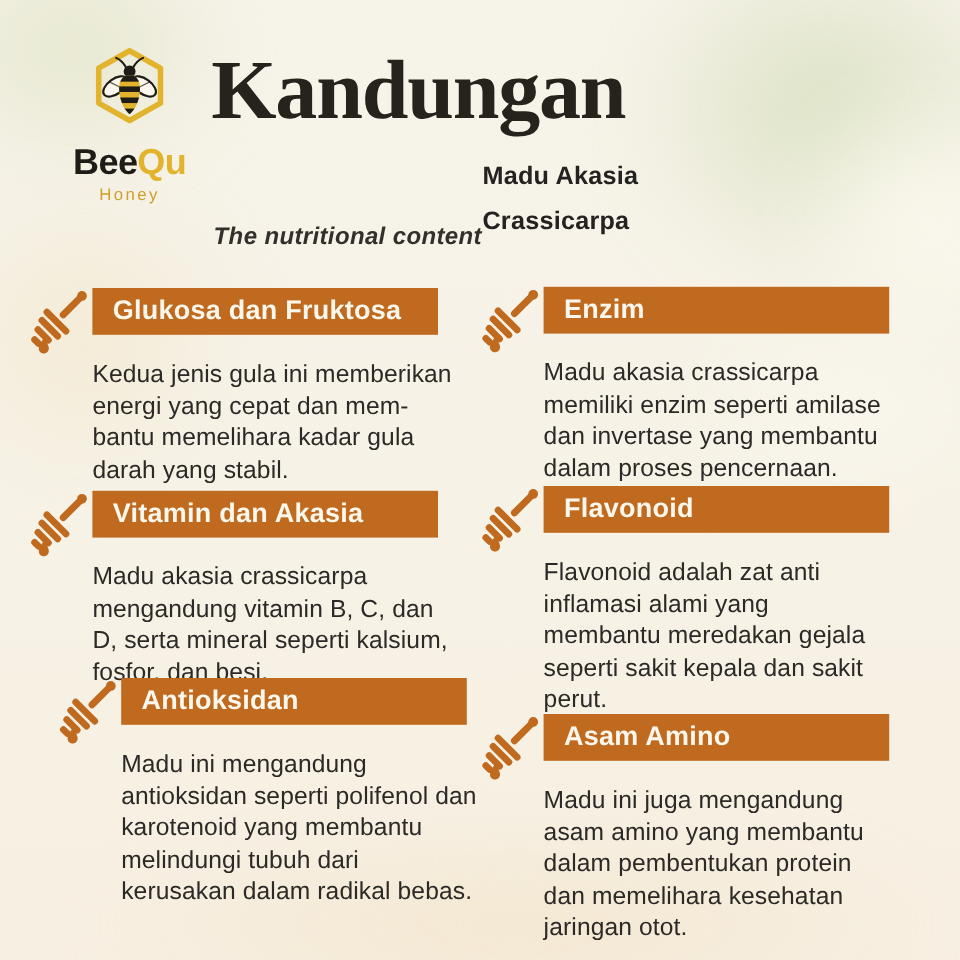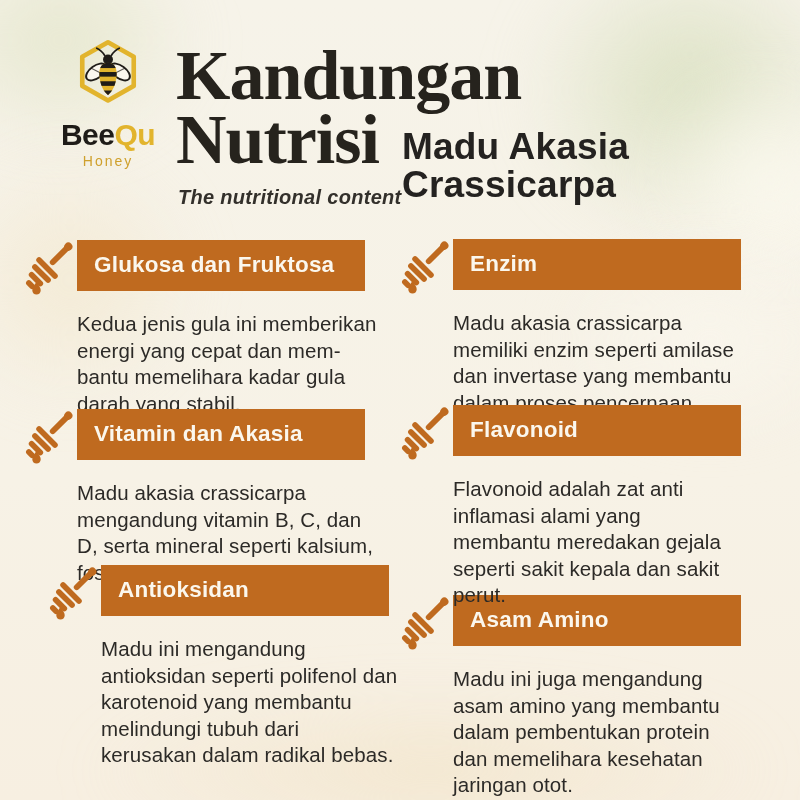--- a/index.html
+++ b/index.html
@@ -28,32 +28,32 @@
   .logo { position:absolute; left:50px; top:37px; width:116px; text-align:center; }
   .brand { font-size:30px; font-weight:700; letter-spacing:-.5px; color:#1f1c18; margin-top:3px; }
   .brand .qu { color:#e2b42d; }
   .brand-sub { font-size:14px; letter-spacing:2px; color:#cfa02c; margin-top:1px; }
 
   
   .title { position:absolute; left:176px; top:44px; font-family:Liberation Serif, serif;
            font-weight:700; font-size:70px; line-height:64px; letter-spacing:-1px; color:#26231d; }
   .tagline { position:absolute; left:178px; top:186px; font-style:italic; font-weight:700;
              font-size:20px; color:#33302b; letter-spacing:.3px; }
-  .product { position:absolute; left:402px; top:128px; font-size:37px; line-height:38px;
+  .product { position:absolute; left:402px; top:128px; font-size:21px; line-height:38px;
              font-weight:700; color:#242220; letter-spacing:.2px; }
 
   
   .section { position:absolute; width:345px; }
   .s1 { left:77px;  top:240px; }
   .s2 { left:77px;  top:409px; }
   .s3 { left:77px;  top:565px;margin-left:24px; }
   .s4 { left:453px; top:239px; width:320px; }
   .s5 { left:453px; top:405px; width:320px; }
   .s6 { left:453px; top:595px; width:320px; }
-  .bar { width:288px; height:51px; background:#bf6a1f; display:flex; align-items:center;
+  .bar { width:288px; height:39px; background:#bf6a1f; display:flex; align-items:center;
          padding:0 10px 2px 17px; }
   .bar-label { color:#fbf7ed; font-size:22.5px; font-weight:700; letter-spacing:.2px; white-space:nowrap; }
   .body-text { margin-top:20px; font-size:20.5px; line-height:26.5px; color:#2c2a27;
                letter-spacing:.1px; white-space:pre-line; }
   .dip { position:absolute; left:-53px; top:-6px; width:50px; height:64px; }
   .hidden-defs { position:absolute; width:0; height:0; overflow:hidden; }
 </style>
 </head>
 <body>
 
@@ -111,21 +111,20 @@
         <rect x="34" y="66" width="32" height="7" fill="#1f1c18"></rect>
         <rect x="34" y="80" width="32" height="8" fill="#1f1c18"></rect>
       </g>
     </svg>
     <div class="brand"><span>Bee</span><span class="qu">Qu</span></div>
     <div class="brand-sub">Honey</div>
   </div>
 
   <div class="title">
     <div>Kandungan</div>
-    <div>Nutrisi</div>
   </div>
   <div class="tagline">The nutritional content</div>
   <div class="product">
     <div>Madu Akasia</div>
     <div>Crassicarpa</div>
   </div>
 
   <div class="section s1">
     <svg class="dip">
         <use href="#dipper"></use>

